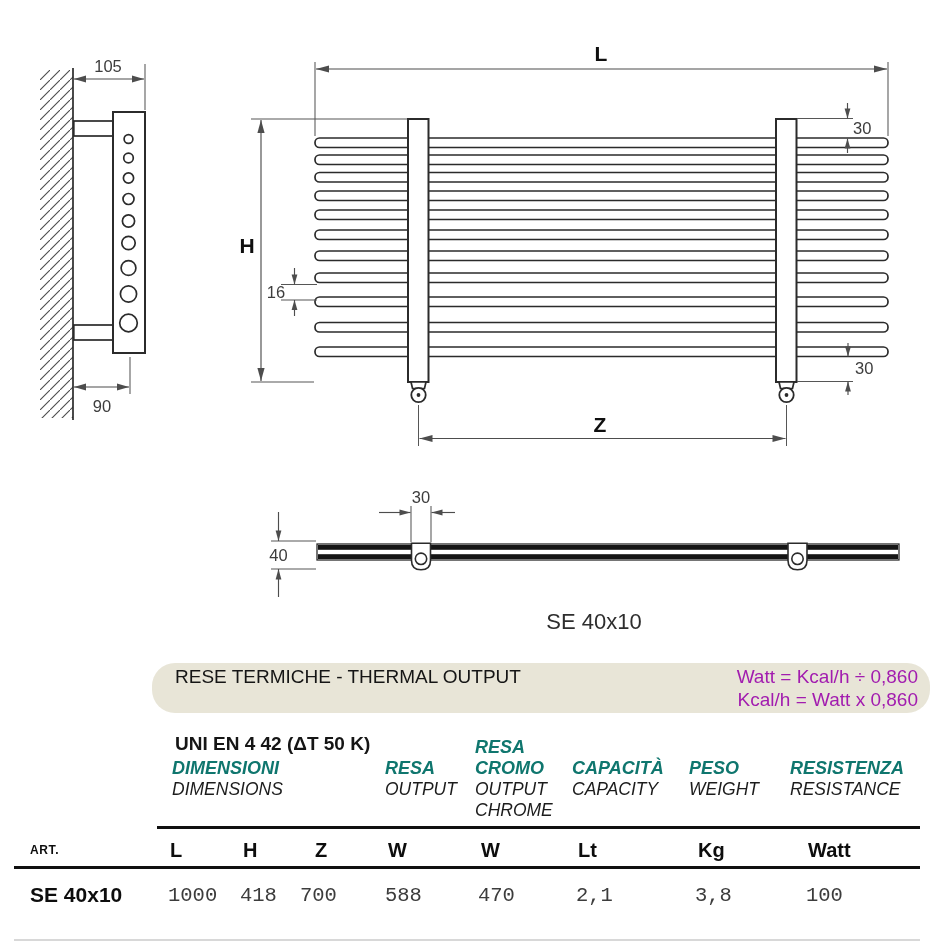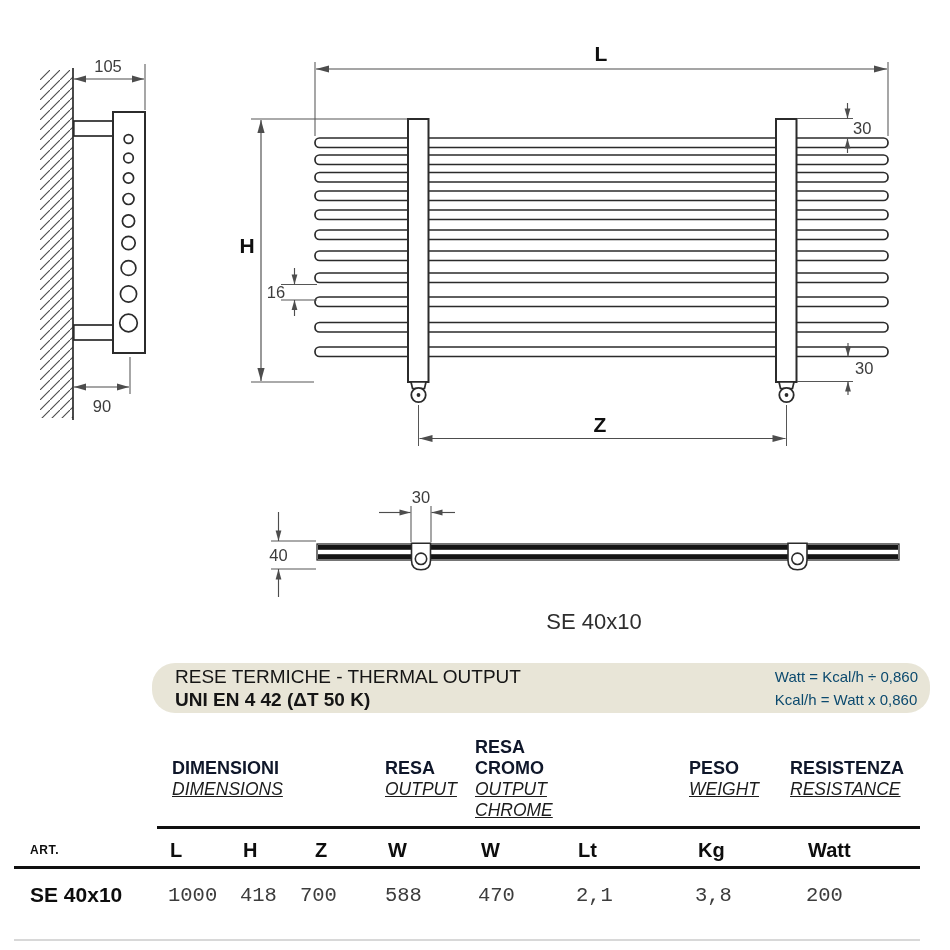--- a/index.html
+++ b/index.html
@@ -13,27 +13,27 @@
   svg .dim{stroke:#4d4d4d;stroke-width:1.15;fill:none;}
   svg .arr{fill:#4d4d4d;stroke:none;}
   svg text{fill:#3d3d3d;}
   svg .dimtxt{font-size:16.5px;}
   svg .biglbl{font-size:21px;font-weight:bold;fill:#0f0f0f;}
   svg .caption{font-size:22px;fill:#2e2e2e;}
 
   .band{position:absolute;left:152px;top:663px;width:778px;height:50px;background:#e8e5d7;
         box-sizing:border-box;padding:3px 12px 3px 23px;display:flex;justify-content:space-between;border-radius:23px;}
   .band .lcol{line-height:22.5px;font-size:19px;color:#151515;}
-  .band .lcol .b{font-weight:bold;}
-  .band .rcol{line-height:22.5px;font-size:15px;color:#0c4a6e;}
+  .band .lcol .b{font-weight:bold;margin-top:44px;}
+  .band .rcol{line-height:22.5px;font-size:19px;color:#a21caf;text-align:right;}
 
   .ghead{position:absolute;top:758px;line-height:21px;font-size:18px;white-space:nowrap;}
   .ghead.tall{top:737px;}
-  .ghead .it{font-weight:bold;color:#0f172a;display:block;}
-  .ghead .en{font-style:italic;font-size:17.5px;color:#1c1c1c;display:block;text-decoration:underline;}
+  .ghead .it{font-weight:bold;color:#0f766e;display:block;font-style:italic;}
+  .ghead .en{font-style:italic;font-size:17.5px;color:#1c1c1c;display:block;}
 
   .rule{position:absolute;background:#101010;}
   .unit{position:absolute;top:839px;font-weight:bold;font-size:20px;color:#0d0d0d;}
   .art-h{position:absolute;top:843px;left:30px;font-weight:bold;font-size:12px;letter-spacing:.6px;color:#0d0d0d;}
   .art-v{position:absolute;top:883px;left:30px;font-weight:bold;font-size:21px;color:#0d0d0d;}
   .val{position:absolute;top:884px;font-size:20.5px;color:#3c3c3c;font-family:Liberation Mono, monospace;}
 </style>
 </head>
 <body>
 
@@ -209,20 +209,24 @@
   <div class="ghead" style="left:385px">
     <span class="it">RESA</span>
     <span class="en">OUTPUT</span>
   </div>
   <div class="ghead tall" style="left:475px">
     <span class="it">RESA</span>
     <span class="it">CROMO</span>
     <span class="en">OUTPUT</span>
     <span class="en">CHROME</span>
   </div>
+  <div class="ghead" style="left:572px">
+    <span class="it">CAPACITÀ</span>
+    <span class="en">CAPACITY</span>
+  </div>
   <div class="ghead" style="left:689px">
     <span class="it">PESO</span>
     <span class="en">WEIGHT</span>
   </div>
   <div class="ghead" style="left:790px">
     <span class="it">RESISTENZA</span>
     <span class="en">RESISTANCE</span>
   </div>
 
   <div class="rule" style="left:157px;top:826px;width:763px;height:2.5px"></div>
@@ -240,15 +244,15 @@
   <span class="unit" style="left:808px">Watt</span>
 
   <div class="art-v">SE 40x10</div>
   <span class="val" style="left:168px">1000</span>
   <span class="val" style="left:240px">418</span>
   <span class="val" style="left:300px">700</span>
   <span class="val" style="left:385px">588</span>
   <span class="val" style="left:478px">470</span>
   <span class="val" style="left:576px">2,1</span>
   <span class="val" style="left:695px">3,8</span>
-  <span class="val" style="left:806px">200</span>
+  <span class="val" style="left:806px">100</span>
 
 </div>
 
 </body></html>

